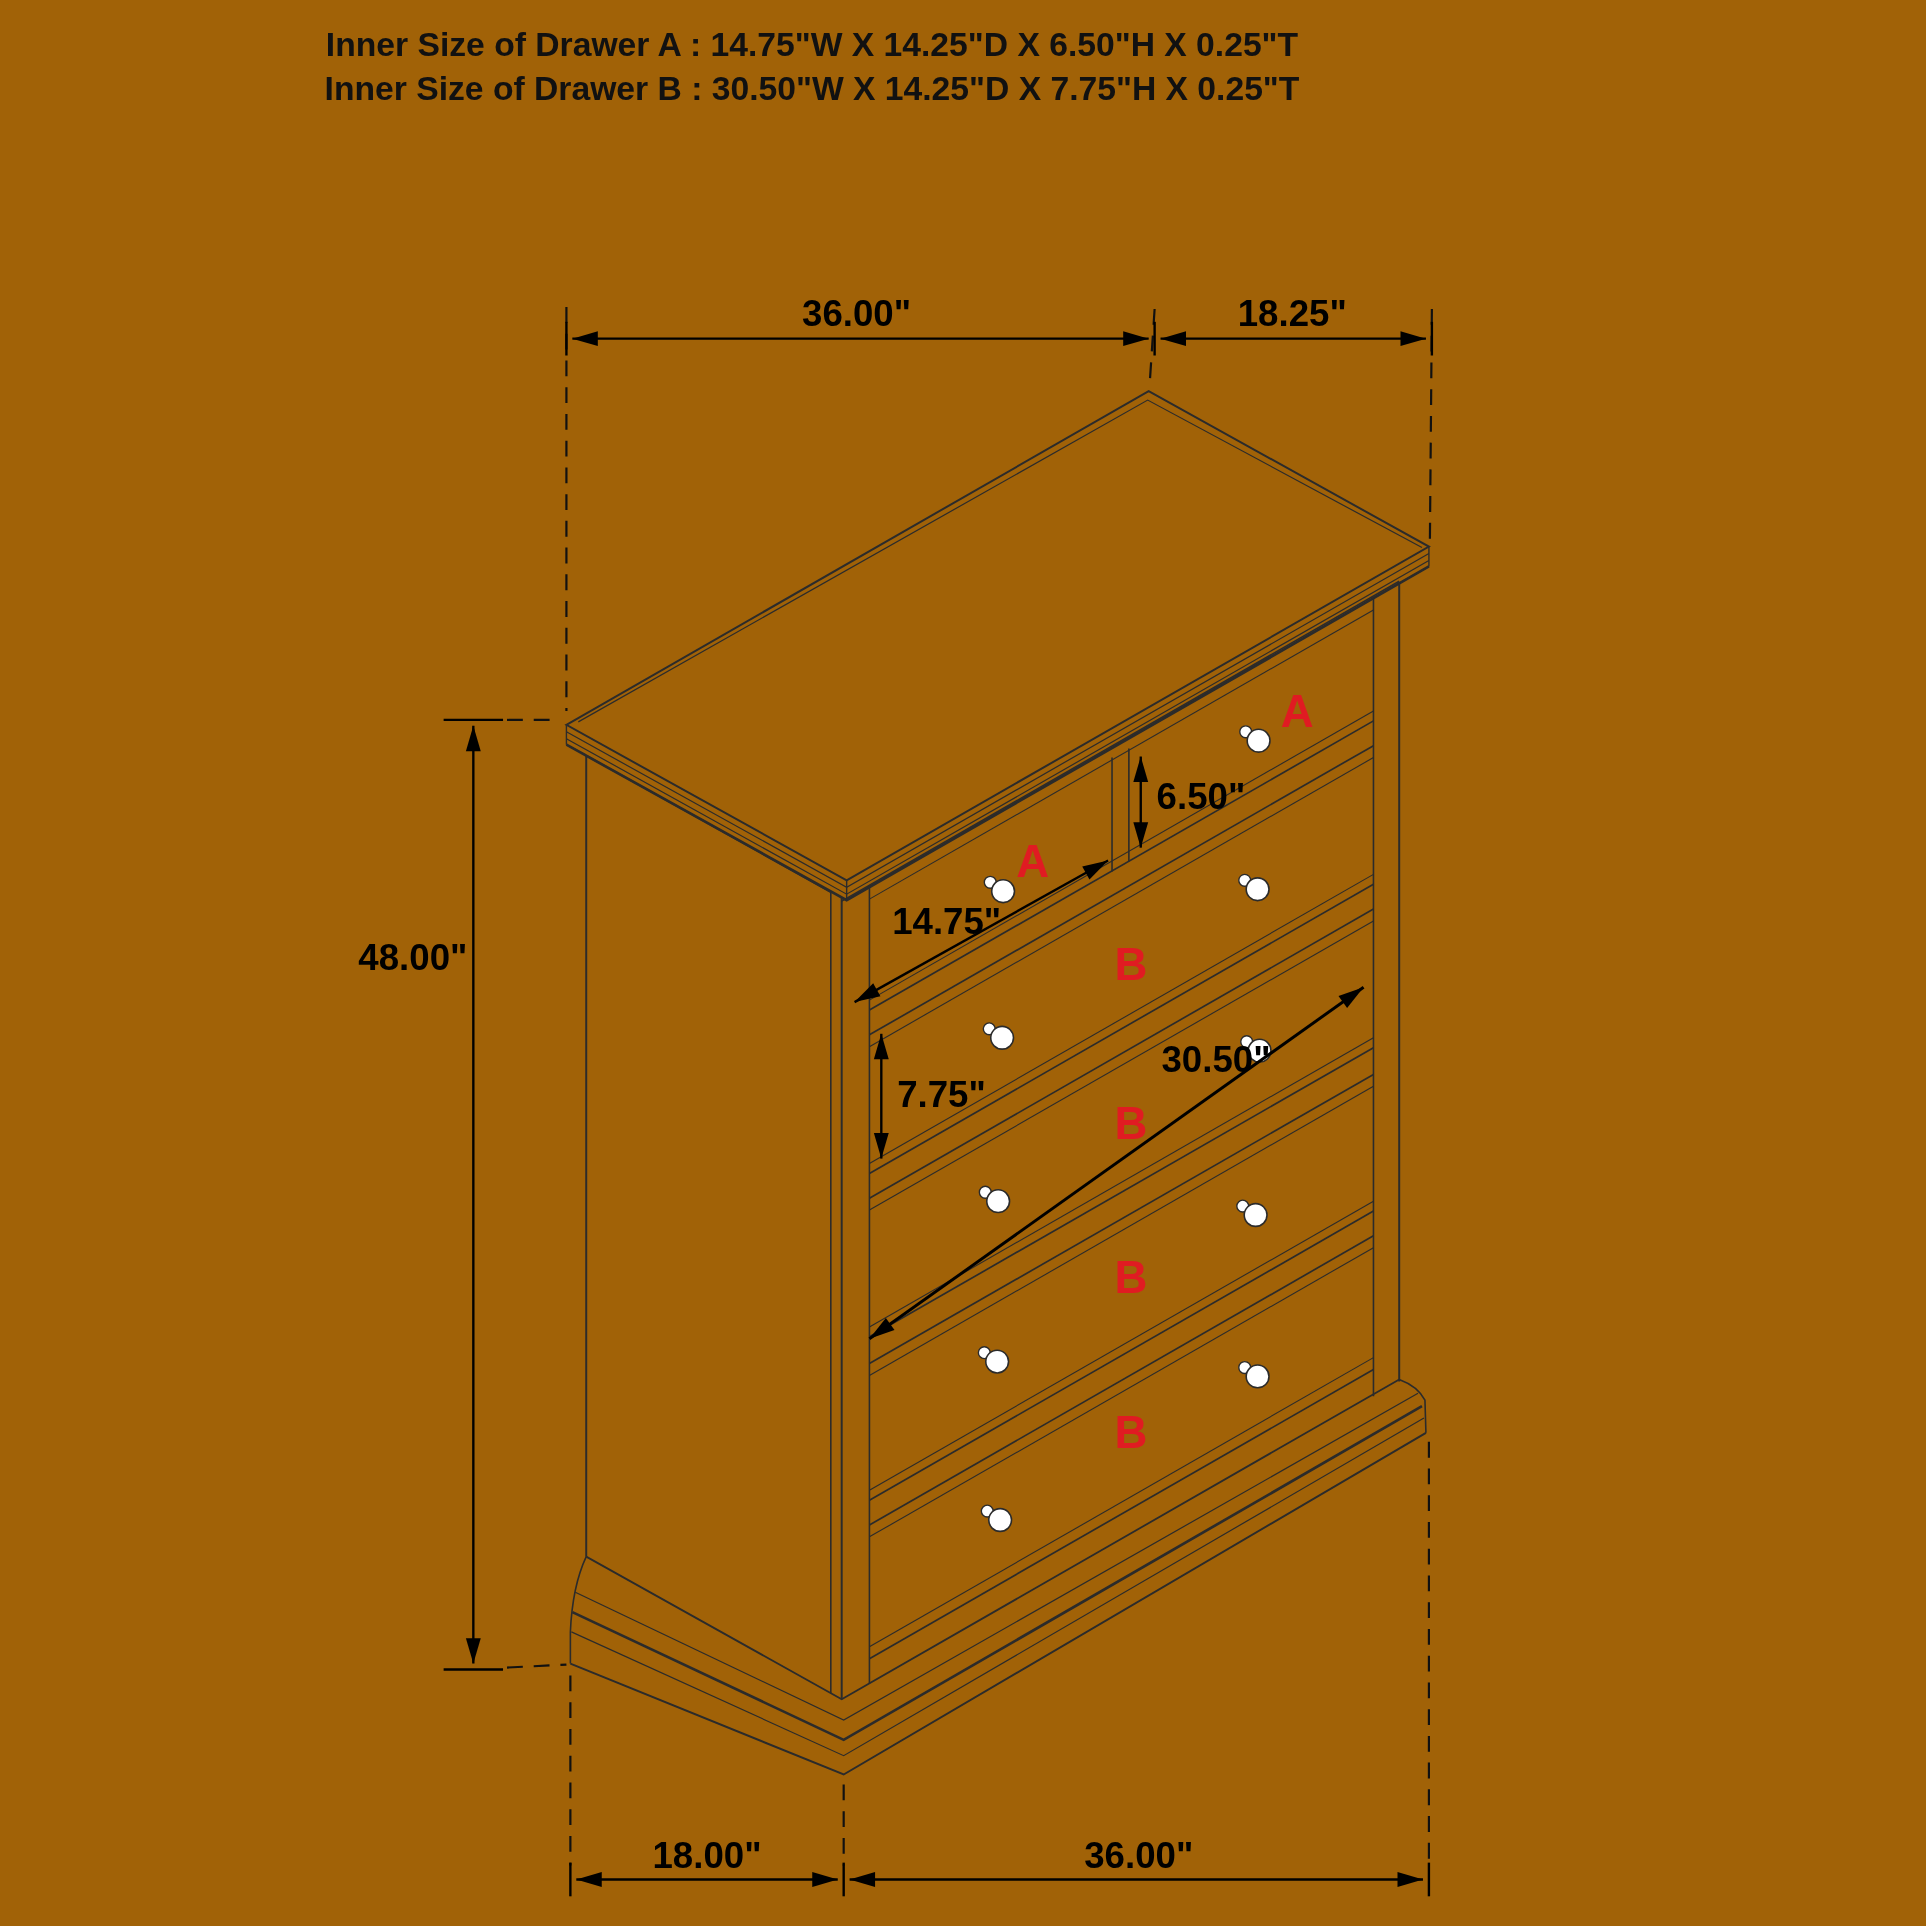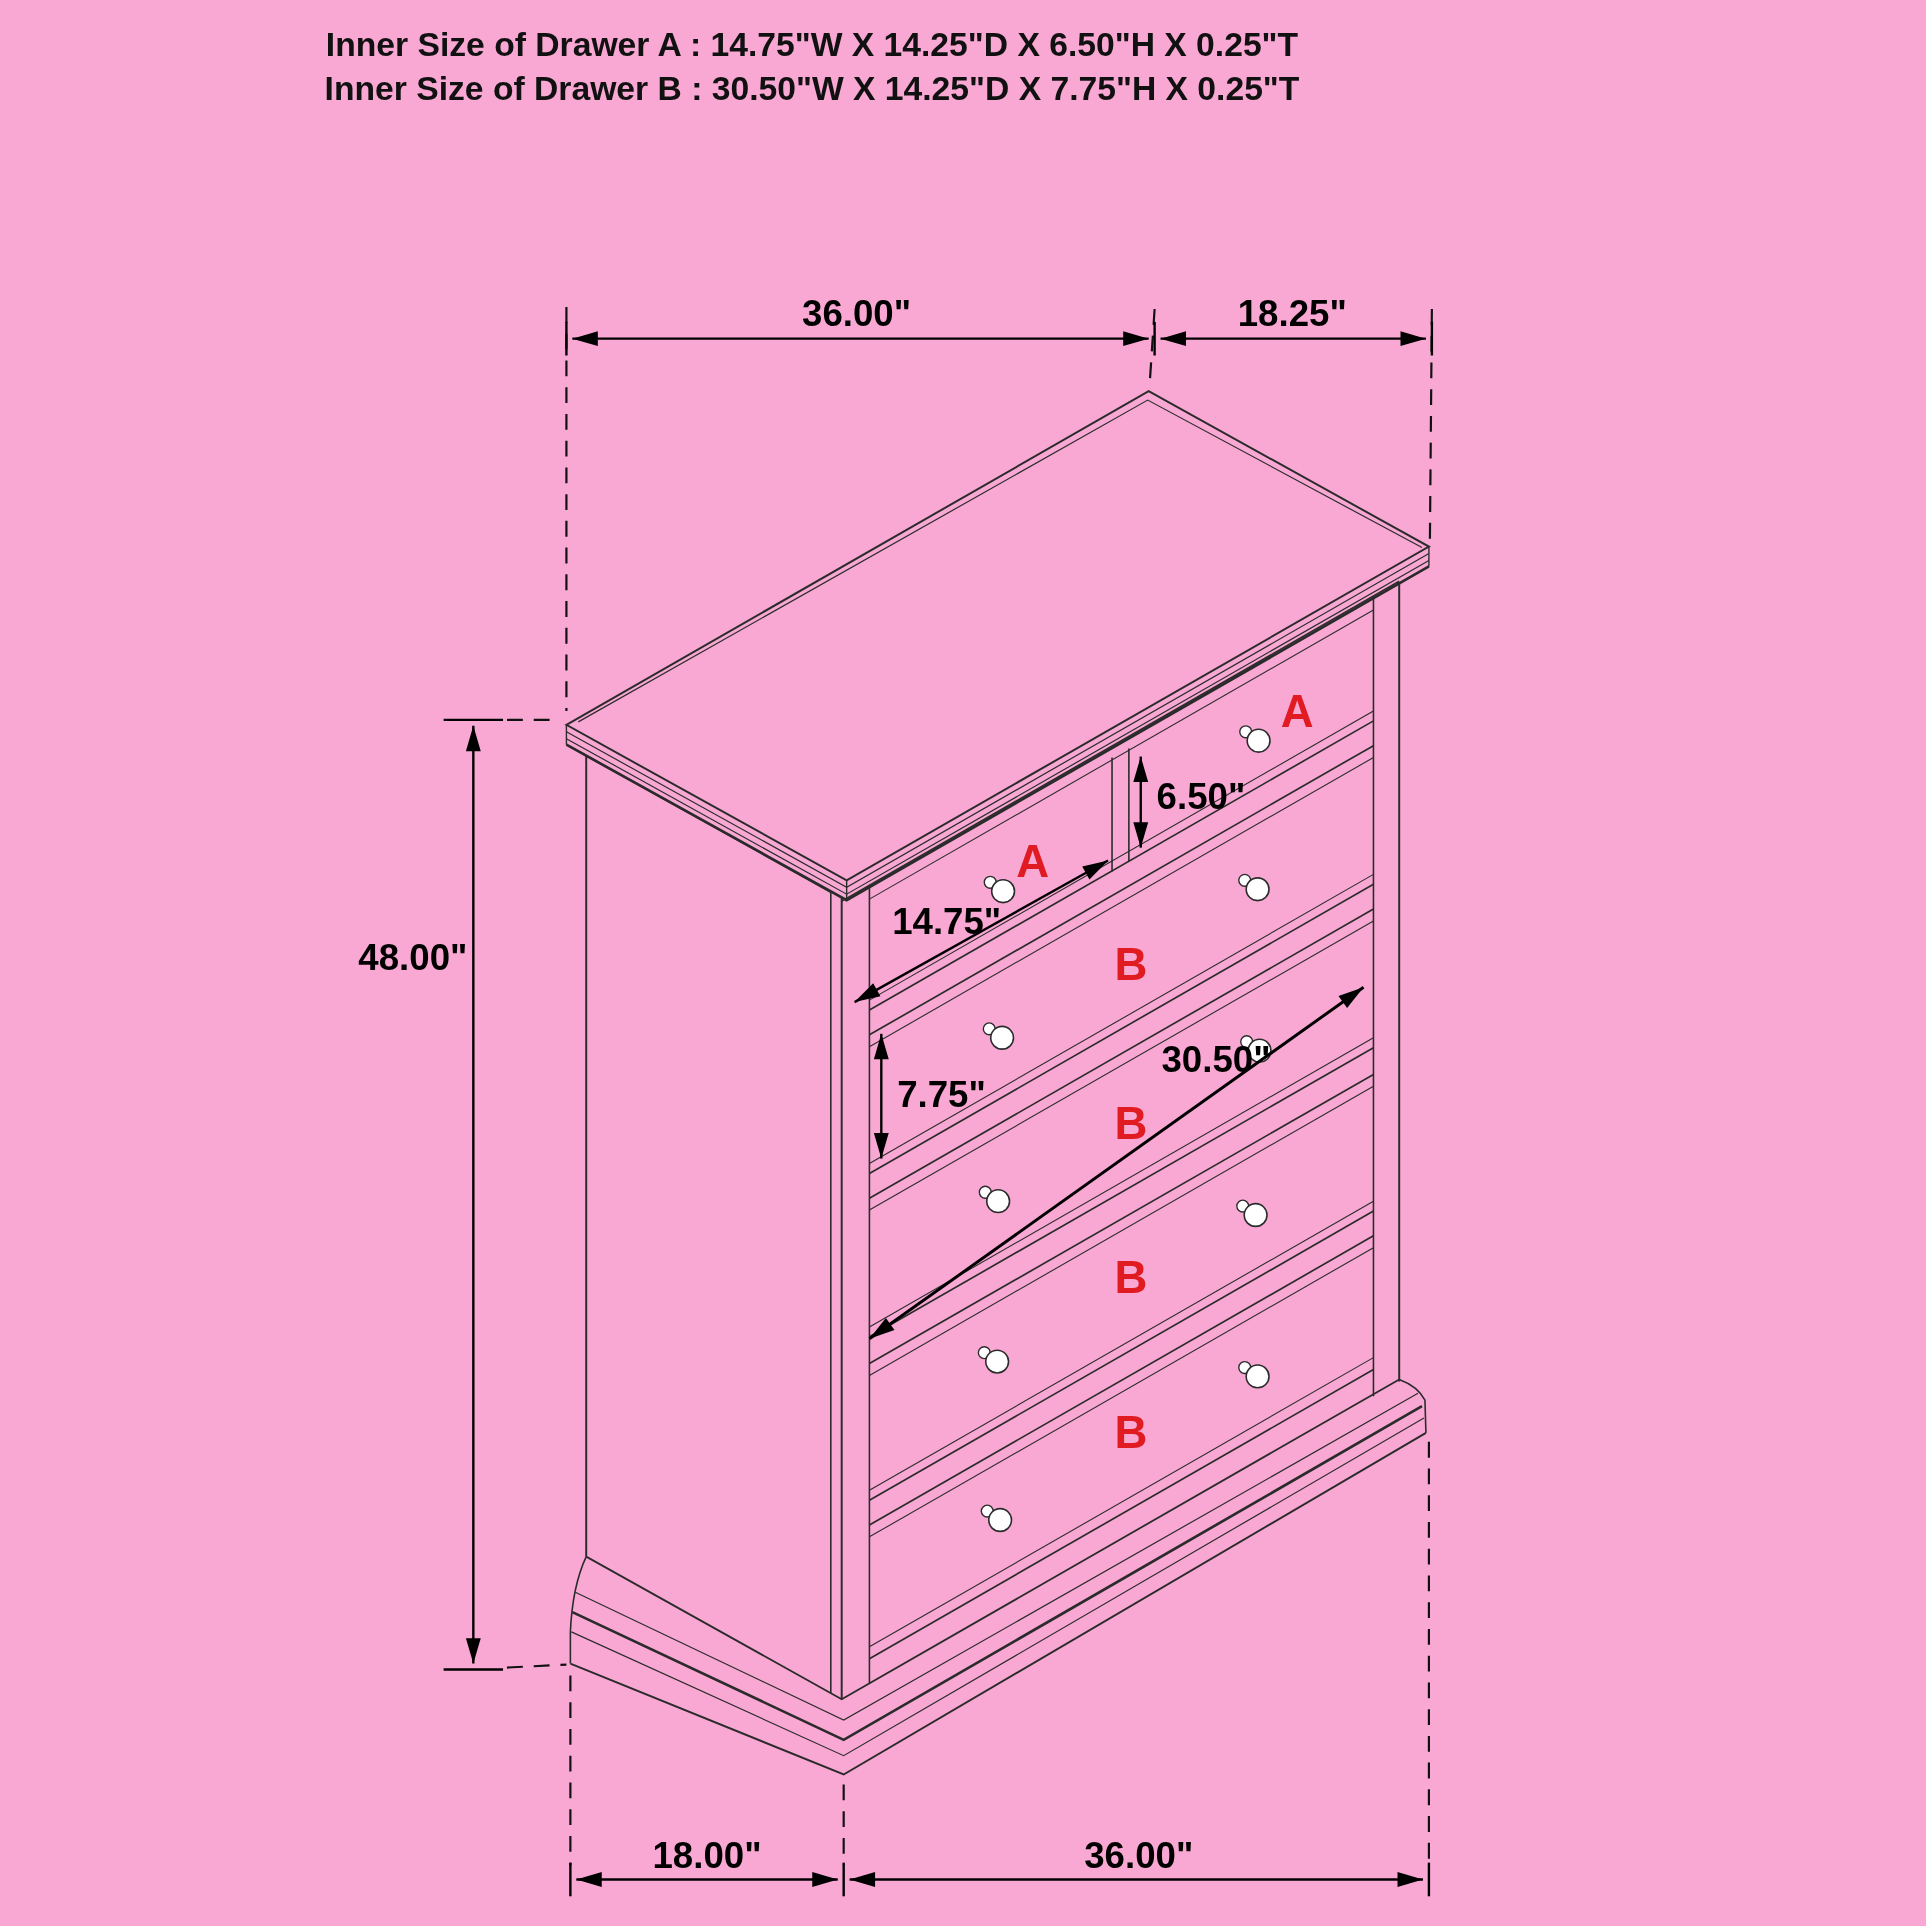--- a/index.html
+++ b/index.html
@@ -1,16 +1,16 @@
 <!DOCTYPE html>
 <html><head>
 <meta charset="utf-8">
 <style>
   html,body{margin:0;padding:0;background:#fff;width:1927px;height:1927px;overflow:hidden;}
-  .stage{position:relative;width:1927px;height:1927px;background:#f9a8d4;}
+  .stage{position:relative;width:1927px;height:1927px;background:#a16207;}
   svg{display:block;}
   text{font-family:"Liberation Sans",sans-serif;}
   .title-line{font-size:34px;font-weight:bold;fill:#111;}
   .dim-label{font-size:37px;font-weight:bold;fill:#000;}
   .red-letter{font-size:46px;font-weight:bold;fill:#e01b22;}
   .draw{stroke:#2b2b2b;fill:none;}
   .dim{stroke:#000;fill:none;}
   .dashed{stroke:#111;fill:none;stroke-dasharray:16,11;}
 </style>
 </head>

